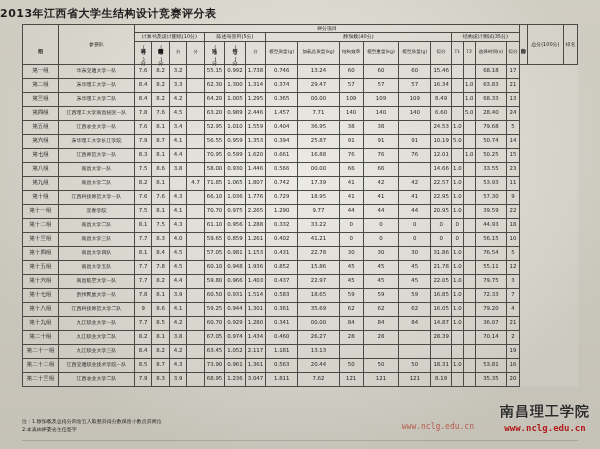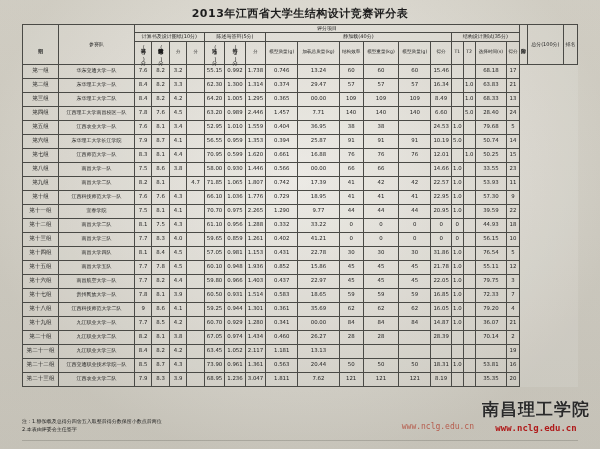--- a/index.html
+++ b/index.html
@@ -14,21 +14,21 @@
     background:
       linear-gradient(180deg,#e3e0d7 0%,#dedbd2 45%,#d6d3ca 100%);
   }
   
   #page:before{
     content:"";position:absolute;inset:0;
     background:radial-gradient(ellipse at 50% 40%,rgba(255,255,255,.35),rgba(120,115,100,.18) 75%);
     pointer-events:none;
   }
   .title{
-    position:absolute;left:0;top:6px;width:600px;text-align:center;
+    position:absolute;left:0;top:6px;width:600px;
     font-size:11px;font-weight:bold;letter-spacing:.5px;
     font-family:"DejaVu Sans","Liberation Sans",sans-serif;
   }
   .sheet{
     position:absolute;left:22px;top:24px;width:556px;
   }
   table{
     border-collapse:collapse;width:556px;
     font-size:5.2px;line-height:1.05;
     background:rgba(255,255,255,.10);
@@ -55,21 +55,21 @@
   .thin{font-size:4.6px;}
   .footnote{
     position:absolute;left:22px;top:418px;width:420px;
     font-size:5px;line-height:1.5;
   }
   .footnote div{margin:0;}
   .stamp{
     position:absolute;right:10px;bottom:16px;text-align:center;color:#2a2a2a;
   }
   .stamp .cn{
-    font-size:17px;font-weight:bold;letter-spacing:1px;
+    font-size:14px;font-weight:bold;letter-spacing:1px;
     text-shadow:0 0 1px rgba(255,255,255,.6);
   }
   .stamp .url{
     margin-top:2px;font-size:9px;color:#b01b1b;font-weight:bold;
     font-family:"DejaVu Sans Mono","Liberation Mono",monospace;
   }
   .wm{
     position:absolute;right:126px;bottom:18px;
     font-size:8px;color:#b34a3a;opacity:.85;
     font-family:"DejaVu Sans Mono","Liberation Mono",monospace;

